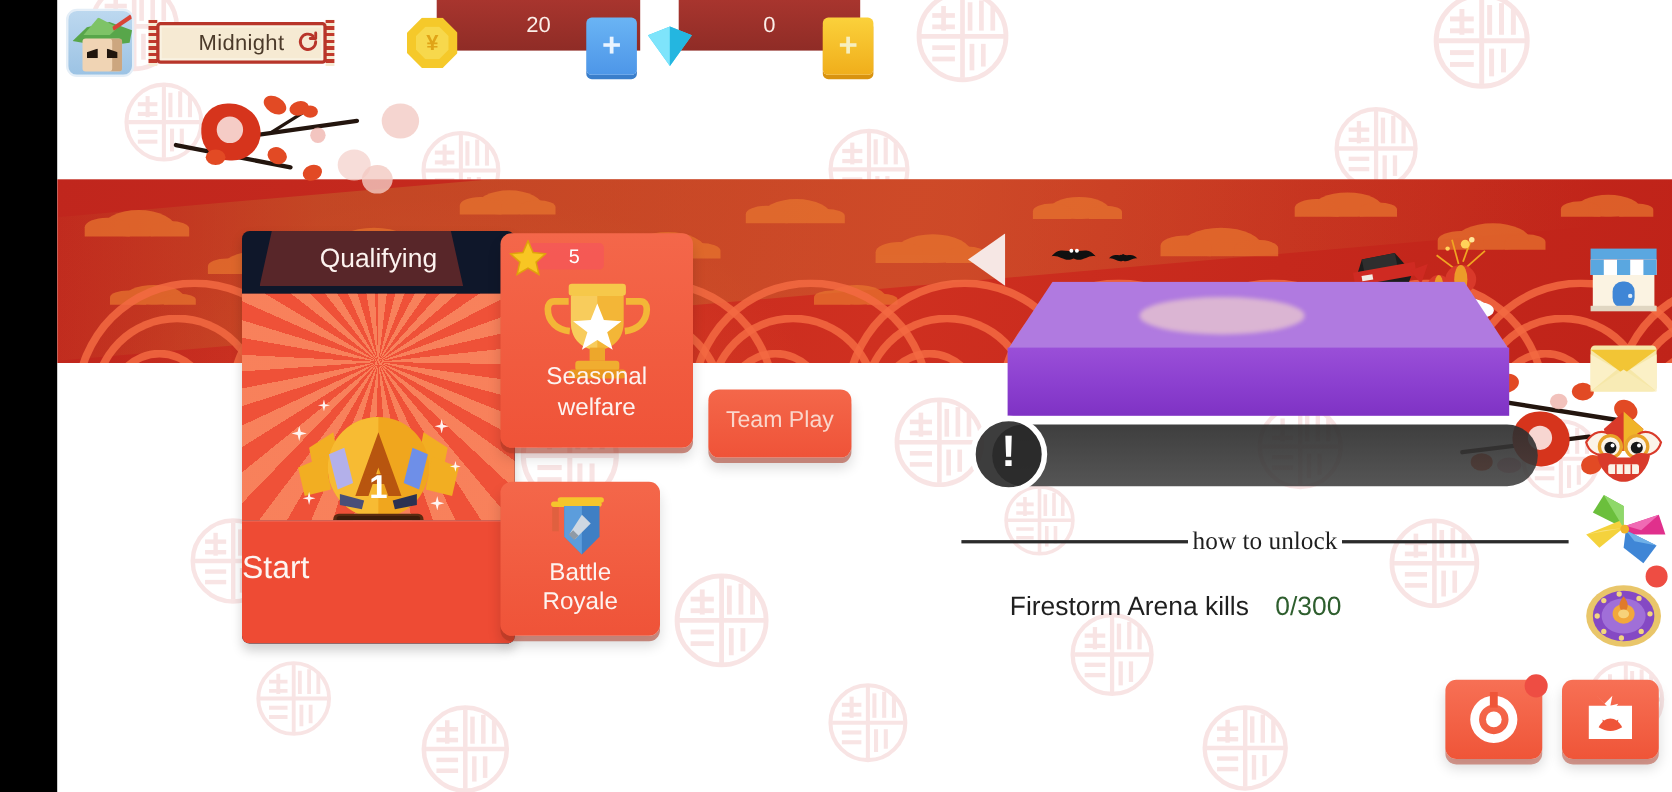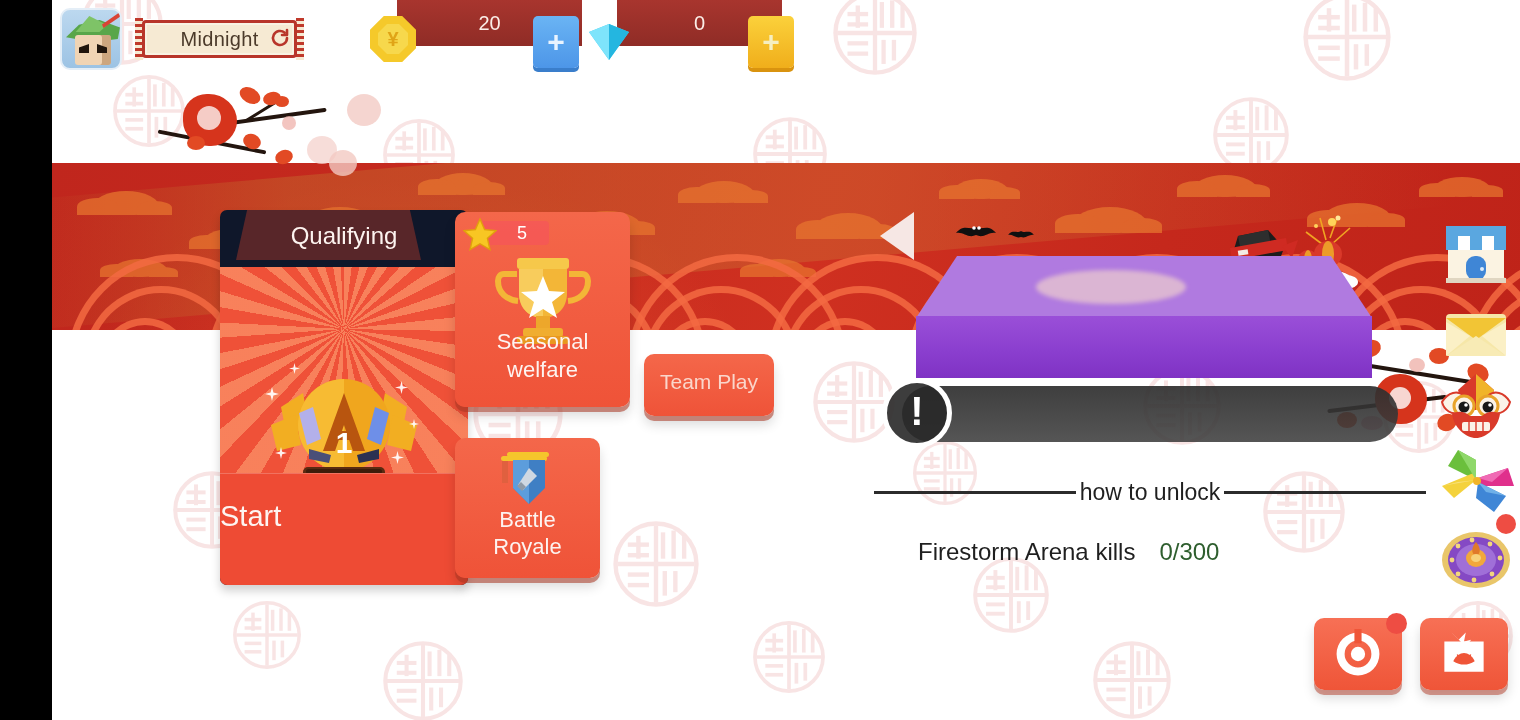--- a/index.html
+++ b/index.html
@@ -122,21 +122,21 @@
   .plat-name { position:absolute; left:0; top:70px; width:456px; text-align:center; font-size:31px; color:#1c1020; }
   .info-bar { position:absolute; left:850px; top:386px; width:496px; height:56px; border-radius:28px;
       background:linear-gradient(180deg, rgba(46,46,46,.92), rgba(62,62,62,.88)); display:flex; align-items:center; }
   .info-ic { position:absolute; left:-20px; top:-8px; width:70px; height:70px; border-radius:50%;
       border:5px solid #fff; background:rgba(40,40,40,.9); display:flex; align-items:center; justify-content:center;
       font-size:40px; color:#fff; font-weight:bold; line-height:1; padding-bottom:5px; }
   .info-text { width:100%; text-align:center; font-size:25px; color:#f4f2f0; padding-left:18px; }
 
   .unlock-row { position:absolute; left:822px; top:478px; width:552px; height:28px; display:flex; align-items:center; }
   .unlock-line { flex:1; height:3px; background:#2b2b2b; }
-  .unlock-text { font-size:23px; color:#1f1f1f; padding:0 4px; }
+  .unlock-text { font-size:23px; color:#1f1f1f; padding:0 4px;font-family:Liberation Serif, serif; }
   .goal-row { position:absolute; left:866px; top:538px; font-size:24px; color:#1f1f1f; }
   .goal-count { color:#2e5e2e; padding-left:24px; }
 
   
   .rail-ic { position:absolute; right:8px; width:72px; height:72px; }
   .rail-badge { position:absolute; width:17px; height:17px; border-radius:50%; background:#ee4d43; }
 
   .bottom-btn { position:absolute; width:88px; height:72px; border-radius:10px;
       background:linear-gradient(180deg,#f77055,#ef5538); box-shadow:0 5px 0 rgba(180,60,40,.5), 0 8px 12px rgba(0,0,0,.15);
       display:flex; align-items:center; justify-content:center; }

